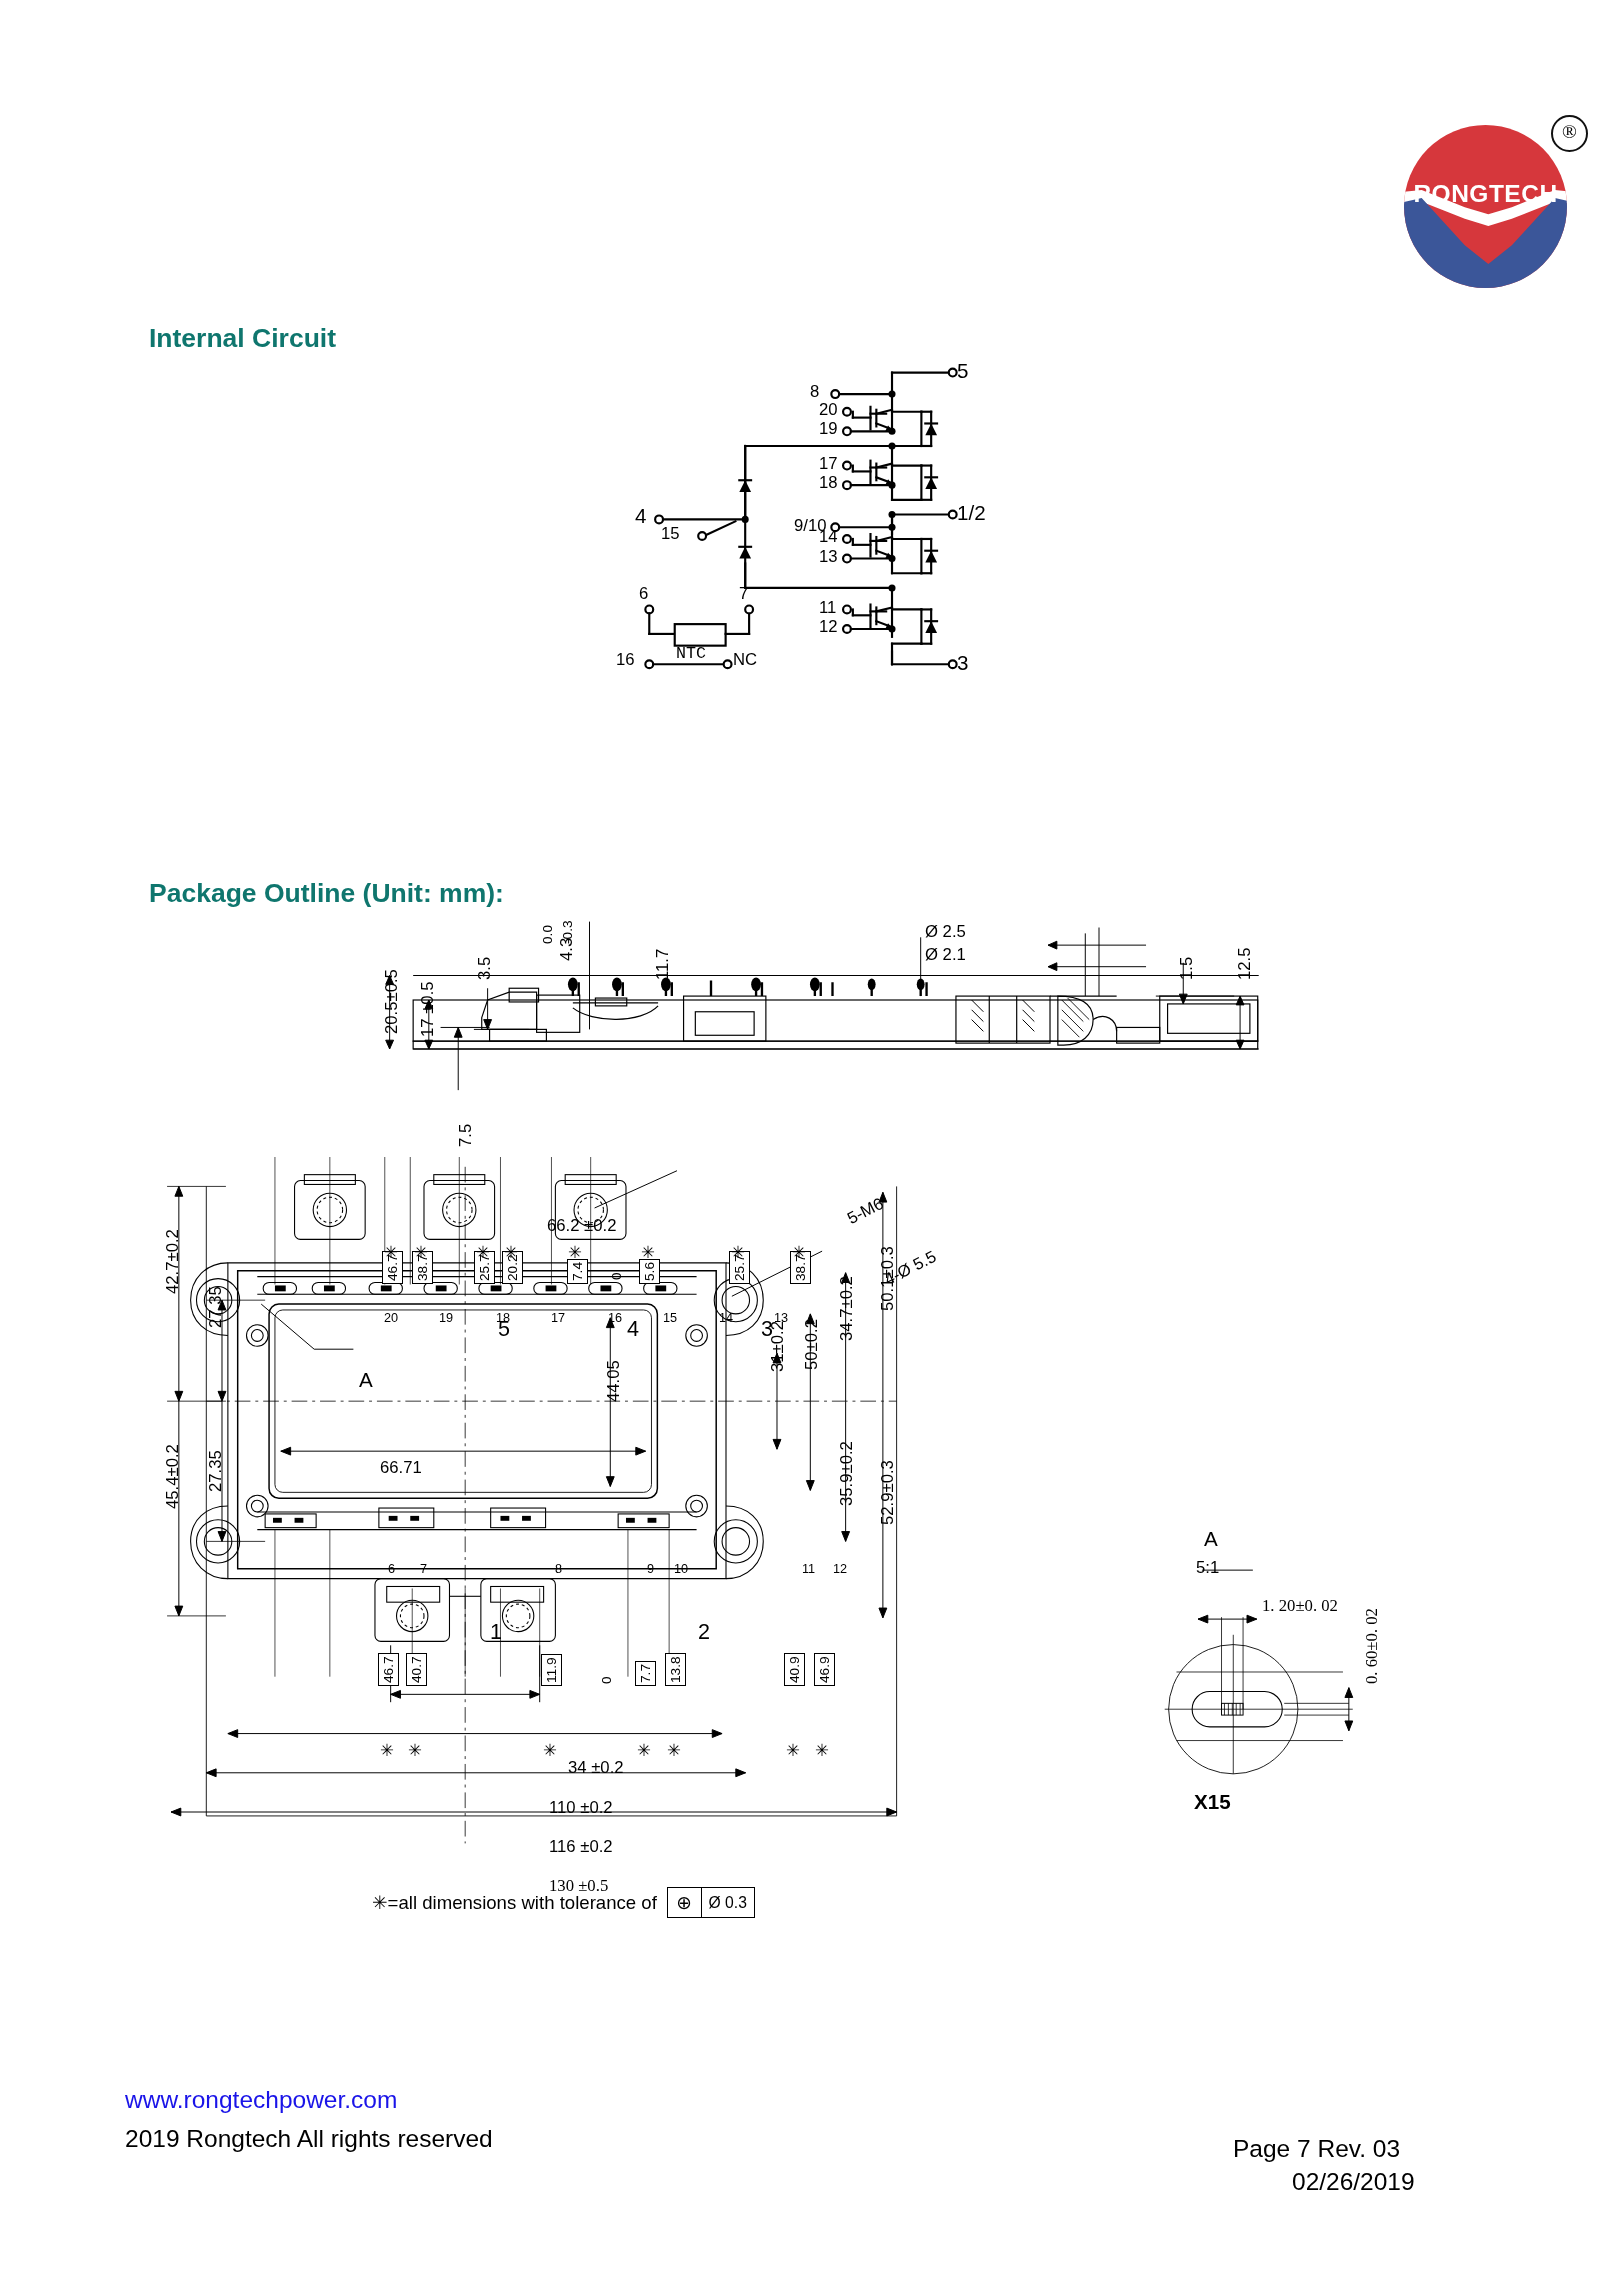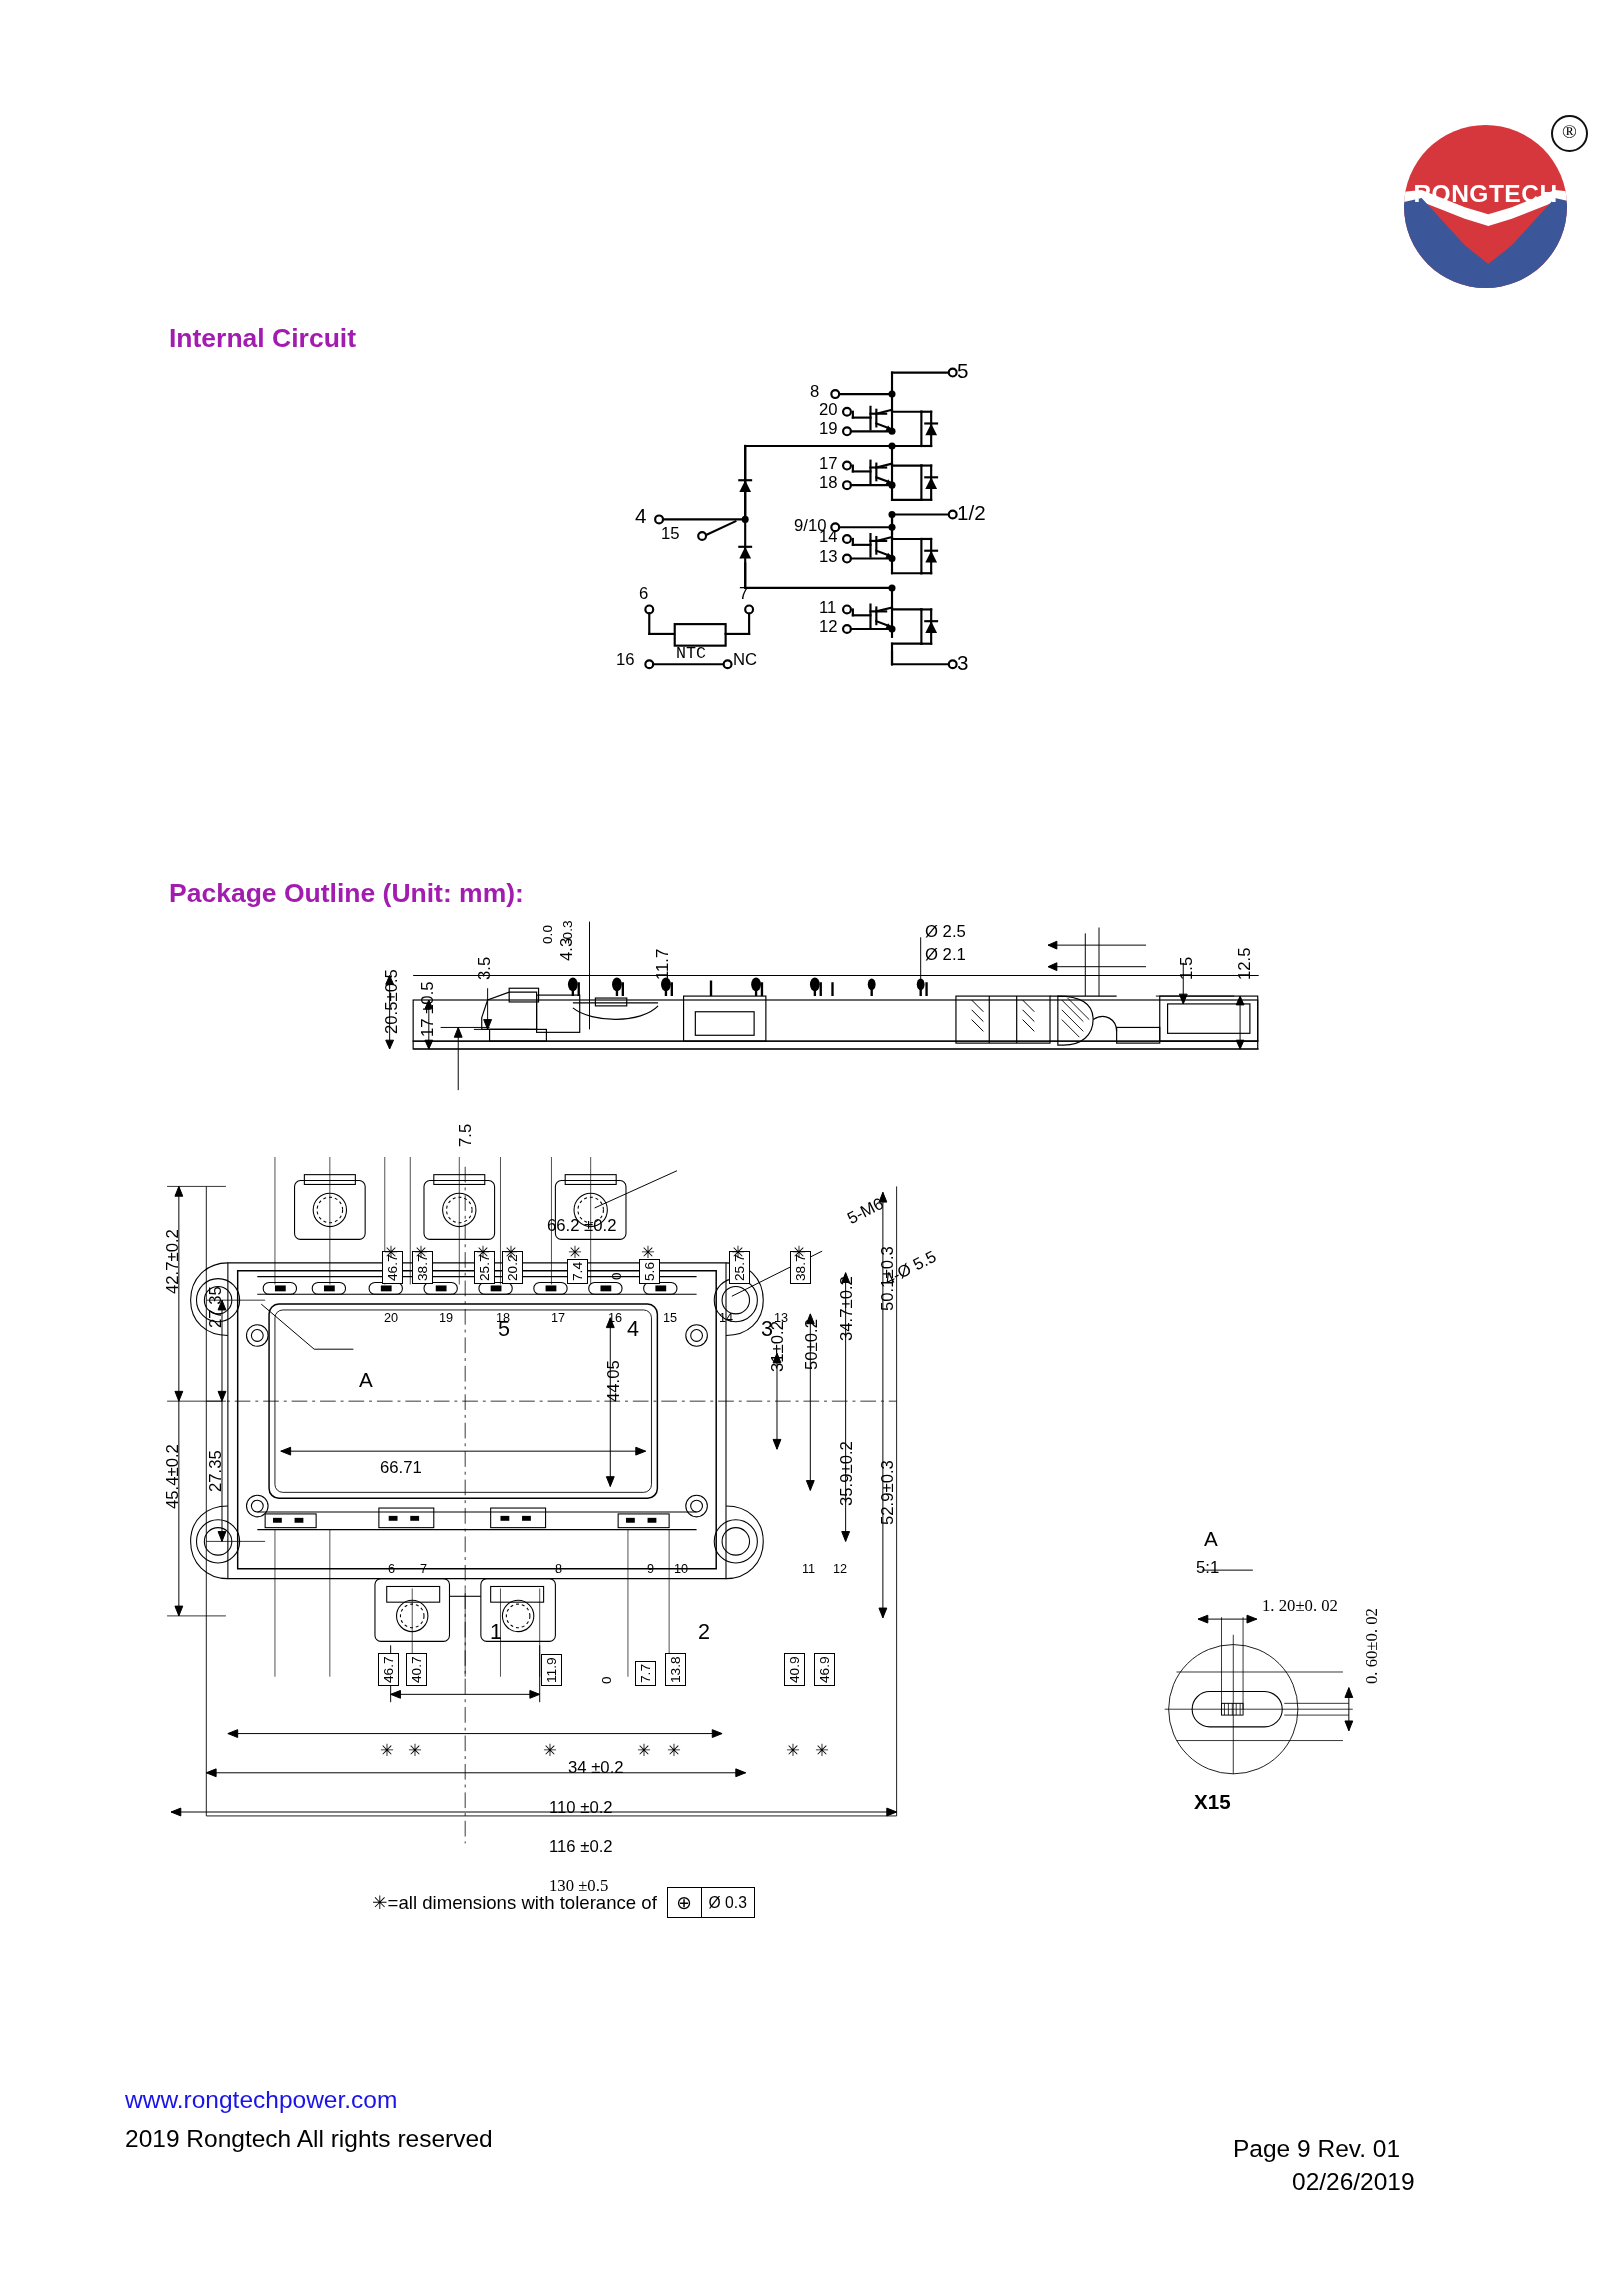--- a/index.html
+++ b/index.html
@@ -83,23 +83,22 @@
     line-height: 30px;
     text-align: center;
   }
 
   
   .heading {
     position: absolute;
     font-family: "Liberation Sans", sans-serif;
     font-weight: bold;
     font-size: 26.5px;
-    color: #a21caf;
+    color: #0f766e;
     white-space: nowrap;
-    margin-left: 20px;
   }
   #heading-internal-circuit { left: 149px; top: 323px; }
   #heading-package-outline  { left: 149px; top: 878px; }
 
   
   .dim {
     position: absolute;
     font-family: "Liberation Sans", sans-serif;
     font-size: 16.7px;
     color: #000;
@@ -837,17 +836,17 @@
   <div id="tolerance-note">
     <span>✳=all dimensions with tolerance of</span>
     <span class="fcf">
       <span class="sym">⊕</span>
       <span class="val">Ø 0.3</span>
     </span>
   </div>
 
   <div class="footer-text" id="footer-url">www.rongtechpower.com</div>
   <div class="footer-text" id="footer-copyright">2019 Rongtech All rights reserved</div>
-  <div class="footer-text" id="footer-page">Page 9  Rev. 01</div>
+  <div class="footer-text" id="footer-page">Page 7  Rev. 03</div>
   <div class="footer-text" id="footer-date">02/26/2019</div>
 
 </div>
 
 
 </body></html>

